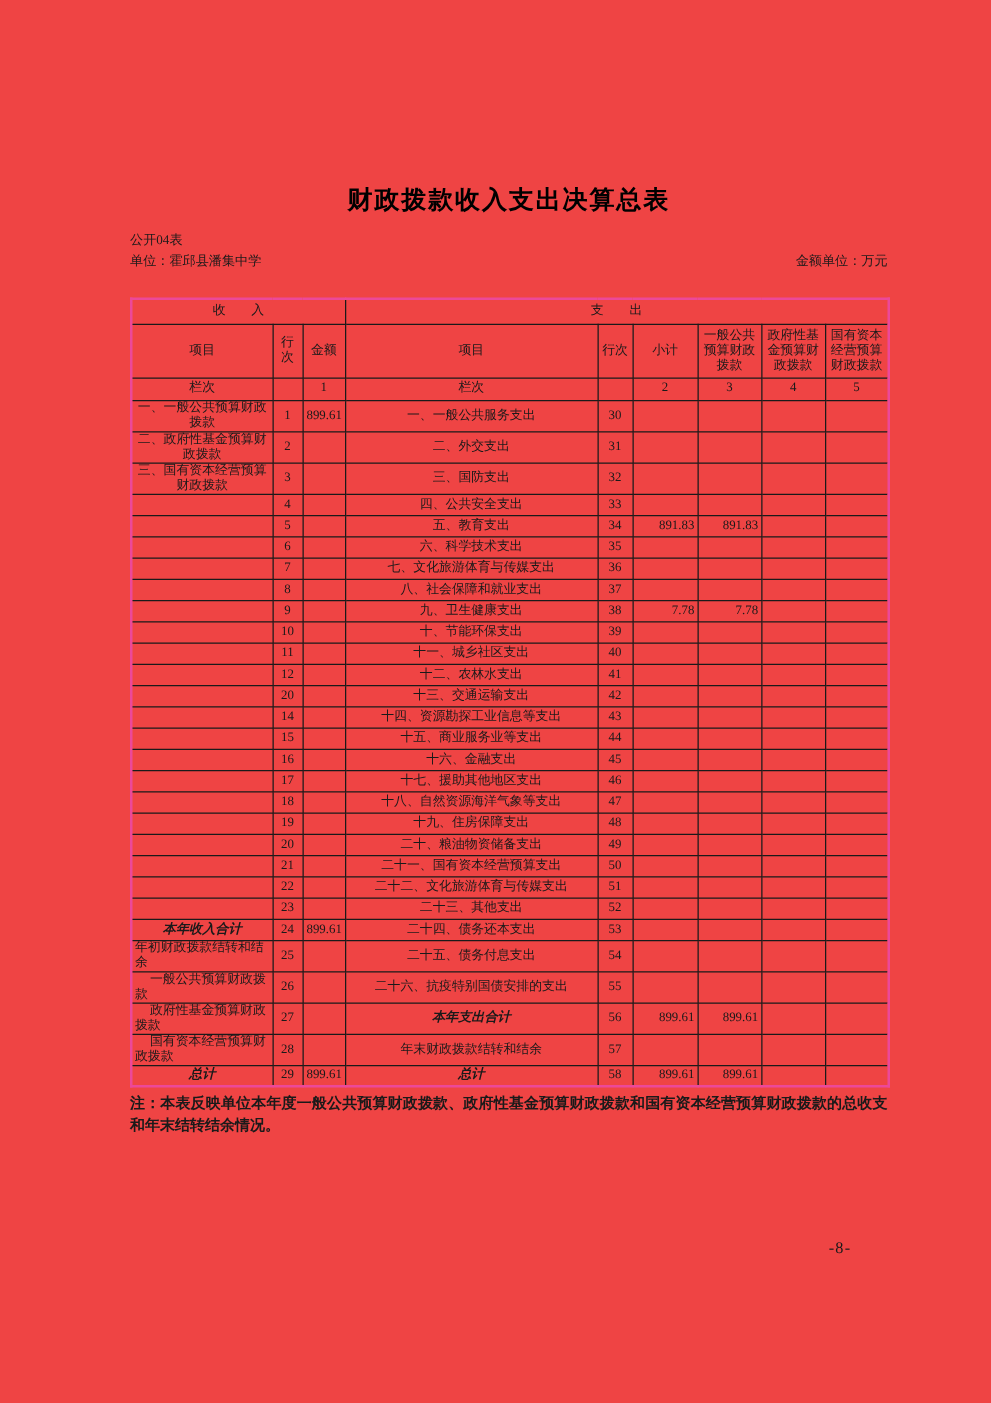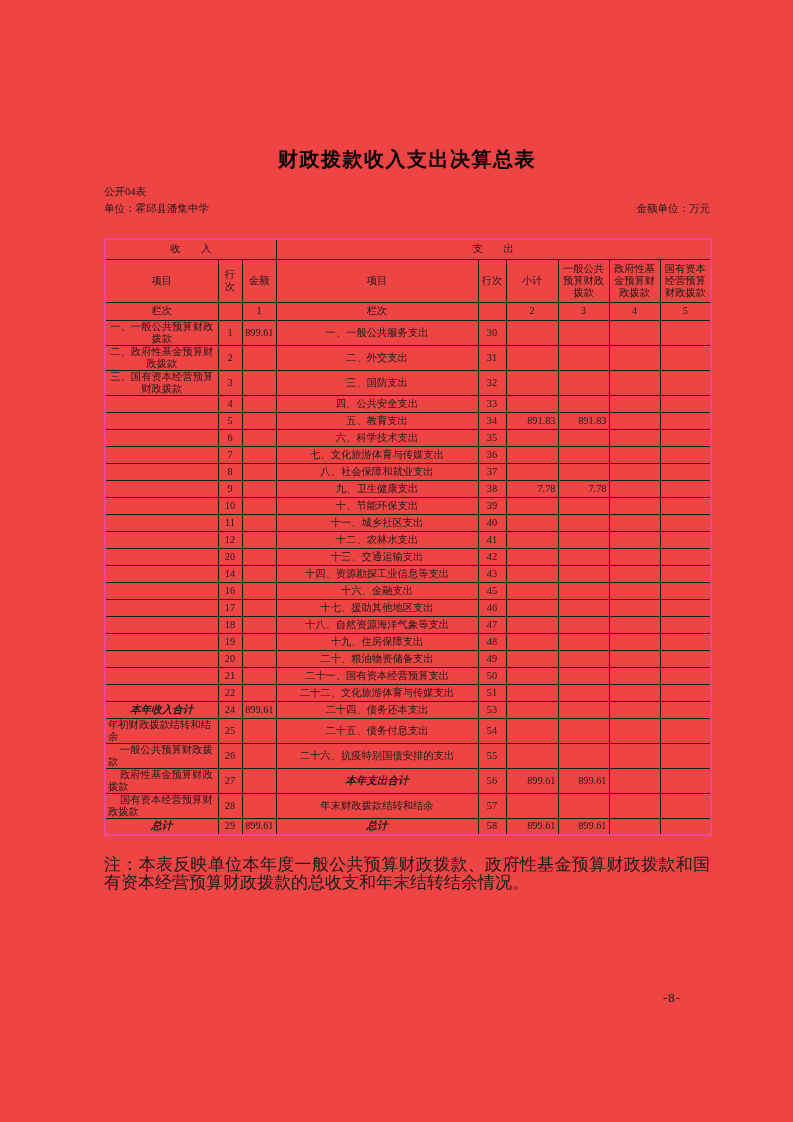--- a/index.html
+++ b/index.html
@@ -22,21 +22,21 @@
   tr.body-row{height:17px;}
   .ci{text-align:left;padding:0 1px;word-break:break-all;}
   .ci-s{font-size:8.2px;text-align:center;}
   .ci-n{font-size:9.6px;}
   .ci-i{text-indent:12px;}
   .ce{text-align:center;padding-left:3px;word-break:break-all;}
   .rowno{text-align:center;font-size:10px;padding:0;}
   .val{text-align:right;font-size:10px;padding:0 2px;white-space:nowrap;}
   .cell-total{text-align:center !important;font-weight:700;
         font-size:10.5px !important;text-indent:0 !important;font-style:italic;}
-  .note{margin-top:20px;font-size:17px;line-height:18px;text-align:justify;}
+  .note{margin-top:3px;font-size:12px;line-height:18px;text-align:justify;font-weight:bold;}
   .page-no{position:absolute;left:644px;top:990px;width:56px;text-align:center;
         font-size:13px;letter-spacing:1px;}
 </style>
 </head>
 <body>
 
 <div class="page">
   <div class="content">
 
     <div class="doc-title">财政拨款收入支出决算总表</div>
@@ -237,20 +237,31 @@
             <td class="val"></td>
             <td class="ce sec-start">十四、资源勘探工业信息等支出</td>
             <td class="rowno">43</td>
             <td class="val"></td>
             <td class="val"></td>
             <td class="val"></td>
             <td class="val"></td>
           </tr>
           <tr class="body-row">
             <td class="ci"></td>
+            <td class="rowno">15</td>
+            <td class="val"></td>
+            <td class="ce sec-start">十五、商业服务业等支出</td>
+            <td class="rowno">44</td>
+            <td class="val"></td>
+            <td class="val"></td>
+            <td class="val"></td>
+            <td class="val"></td>
+          </tr>
+          <tr class="body-row">
+            <td class="ci"></td>
             <td class="rowno">16</td>
             <td class="val"></td>
             <td class="ce sec-start">十六、金融支出</td>
             <td class="rowno">45</td>
             <td class="val"></td>
             <td class="val"></td>
             <td class="val"></td>
             <td class="val"></td>
           </tr>
           <tr class="body-row">
@@ -313,20 +324,31 @@
             <td class="rowno">22</td>
             <td class="val"></td>
             <td class="ce sec-start">二十二、文化旅游体育与传媒支出</td>
             <td class="rowno">51</td>
             <td class="val"></td>
             <td class="val"></td>
             <td class="val"></td>
             <td class="val"></td>
           </tr>
           <tr class="body-row">
+            <td class="ci"></td>
+            <td class="rowno">23</td>
+            <td class="val"></td>
+            <td class="ce sec-start">二十三、其他支出</td>
+            <td class="rowno">52</td>
+            <td class="val"></td>
+            <td class="val"></td>
+            <td class="val"></td>
+            <td class="val"></td>
+          </tr>
+          <tr class="body-row">
             <td class="ci cell-total">本年收入合计</td>
             <td class="rowno">24</td>
             <td class="val">899.61</td>
             <td class="ce sec-start">二十四、债务还本支出</td>
             <td class="rowno">53</td>
             <td class="val"></td>
             <td class="val"></td>
             <td class="val"></td>
             <td class="val"></td>
           </tr>

